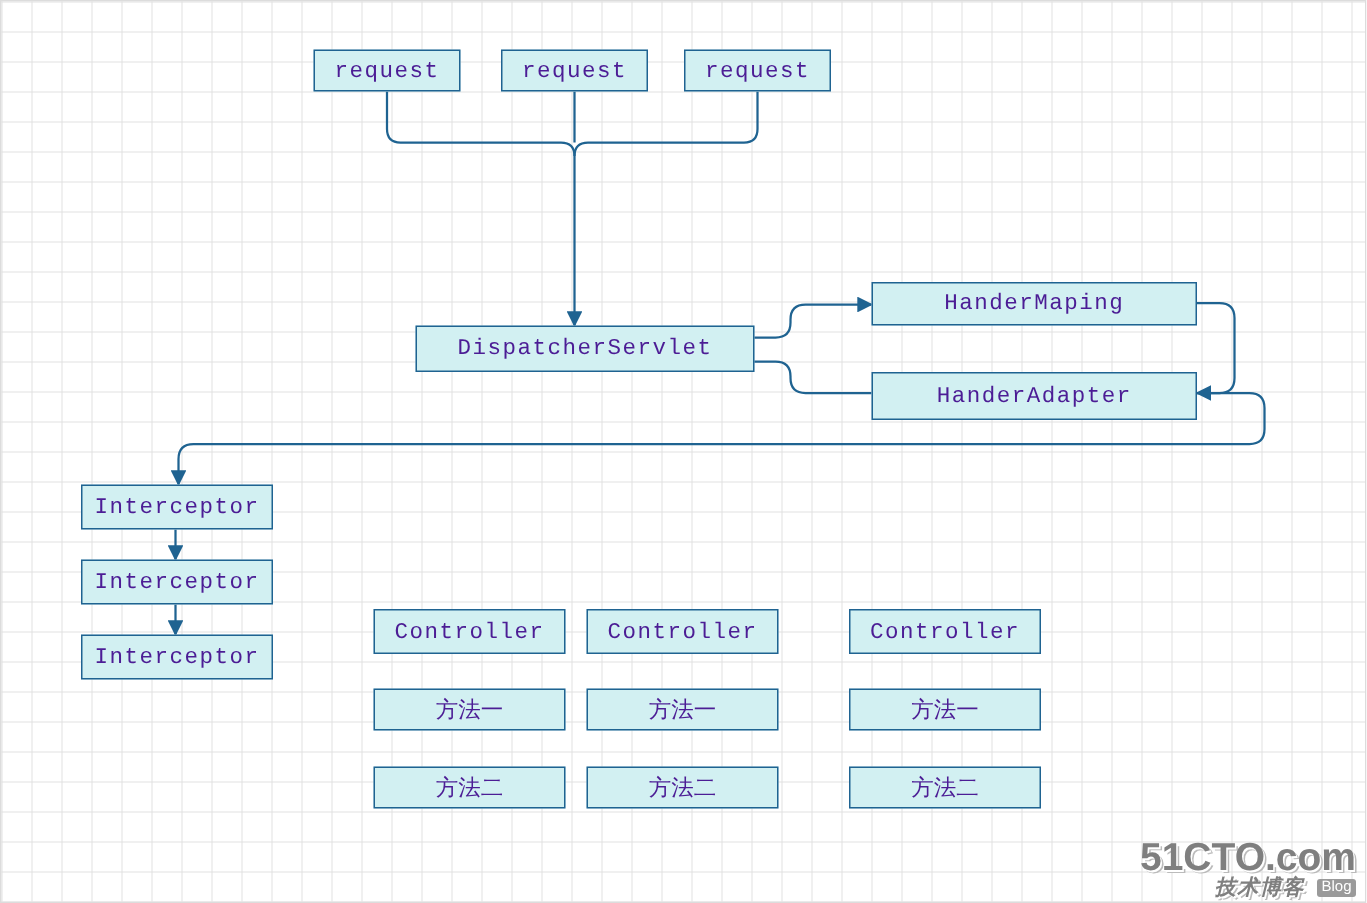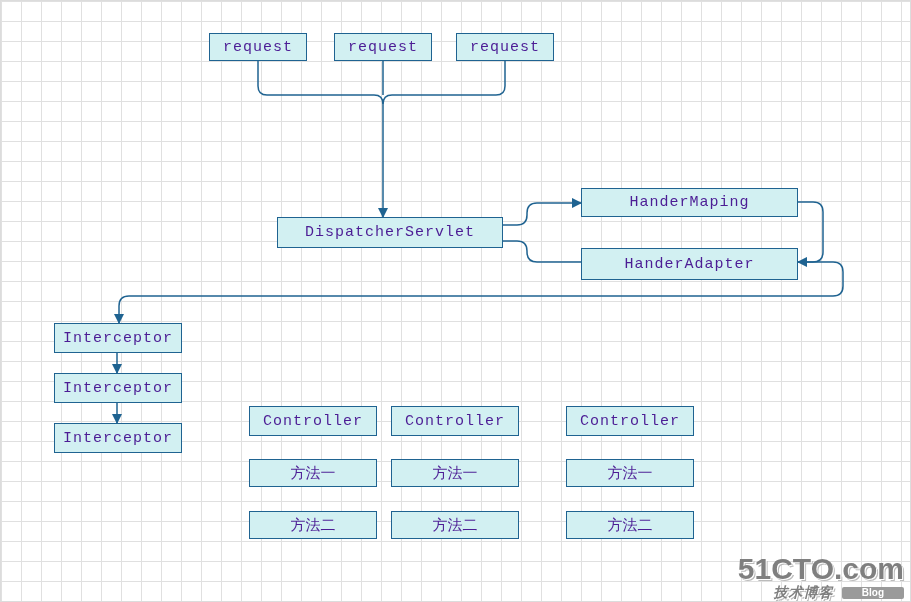--- a/index.html
+++ b/index.html
@@ -49,33 +49,32 @@
   .wm {
     position: absolute;
     right: 6px;
     bottom: 2px;
     text-align: right;
     color: #7f7f7f;
     font-family: Arial, "Microsoft YaHei", sans-serif;
     text-shadow: 1px 1px 0 #fff, 2px 2px 0 #bbb;
     line-height: 1;
   }
-  .wm .line1 { font-size: 30px; font-weight: 800; letter-spacing: 0; }
+  .wm .line1 { font-size: 26px; font-weight: 800; letter-spacing: 0; }
   .wm .line2 { font-size: 14px; font-weight: 700; letter-spacing: 1px; font-style: italic; }
   .wm .blog {
     display: inline-block;
     background: #9a9a9a;
     color: #fff;
     font-size: 10px;
-    padding: 1px 20px;
+    padding: 1px 3px;
     border-radius: 2px;
     margin-left: 4px;
     vertical-align: middle;
     text-shadow: none;
-    font-weight: bold;
   }
 </style>
 </head>
 <body>
 
 <div class="canvas">
 
   <svg class="edges" viewBox="0 0 911 602">
     <defs>
       <marker id="arrow" viewBox="0 0 10 10" refX="9" refY="5" markerWidth="7" markerHeight="7" orient="auto-start-reverse">

